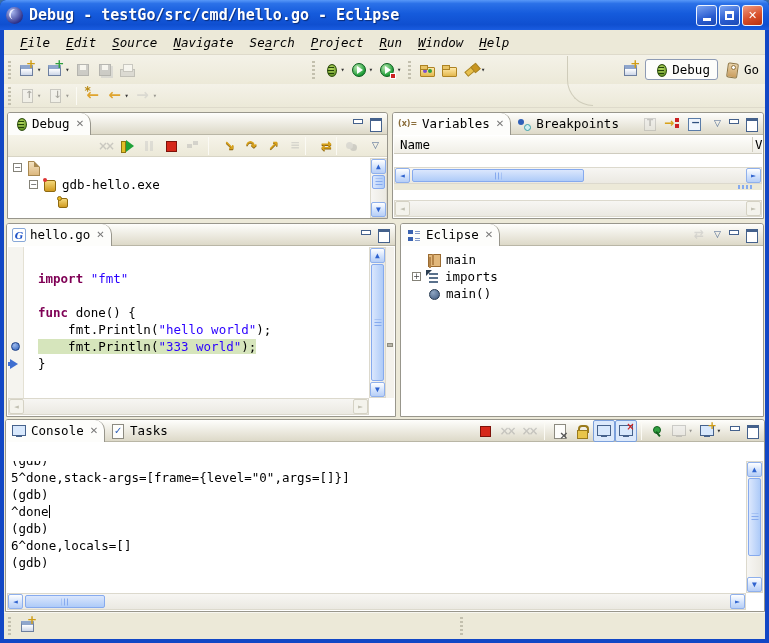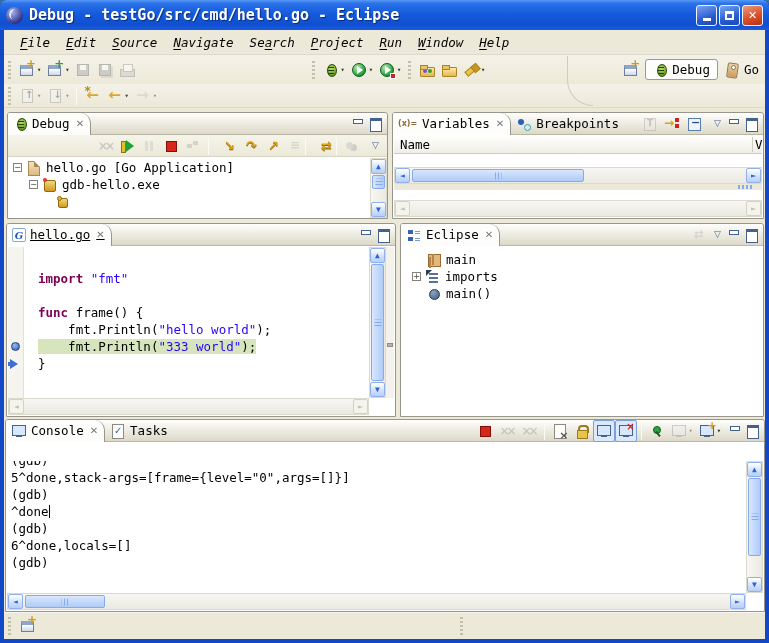--- a/index.html
+++ b/index.html
@@ -343,21 +343,20 @@
           <span class="ic icon-debug-options"></span>
         </span>
         <span class="tbtn">
           <span class="ic icon-view-menu"></span>
         </span>
       </div>
     <div style="position:absolute;left:1px;right:18px;top:45px;bottom:0;overflow:hidden;background:#fff;padding:1px 0 0 4px;">
       <div class="trow">
         <span class="expbox">−</span>
         <span class="ic icon-launch-file"></span>
-        <span>hello.go [Go Application]</span>
       </div>
       <div class="trow" style="padding-left:16px">
         <span class="expbox">−</span>
         <span class="ic icon-process"></span>
         <span>gdb-hello.exe</span>
       </div>
       <div class="trow" style="padding-left:42px">
         <span class="ic icon-thread"></span>
         <span></span>
       </div>
@@ -412,42 +411,42 @@
     <div style="position:absolute;left:1px;right:1px;top:71px;height:6px;background:#ece9d8;">
       <span style="position:absolute;right:8px;top:1px;width:16px;height:4px;background:repeating-linear-gradient(90deg,#86aaee 0 2px,transparent 2px 4px);"></span>
     </div>
     <div style="position:absolute;left:1px;right:1px;top:77px;bottom:18px;background:#fff;"></div>
     <div class="sb h" style="left:1px;right:1px;bottom:1px;height:17px;">
       <span class="sbtn off" style="left:0;top:0;">◄</span>
       <span class="sbtn off" style="right:0;top:0;">►</span>
     </div>
   </div>
 
-  <div class="panel" style="left:6px;top:223px;width:390px;height:194px;text-decoration:underline;">
+  <div class="panel" style="left:6px;top:223px;width:390px;height:194px;">
     <div class="viewbar">
       <span class="vtab active">
         <span class="ic icon-go-file"></span>
         <span>hello.go</span>
         <span class="x">✕</span>
       </span>
       <span class="vtb">
         <span class="pbtn min"></span>
         <span class="pbtn max"></span>
       </span>
     </div>
     <div style="position:absolute;left:1px;right:26px;top:23px;bottom:18px;background:#fff;overflow:hidden;">
       <div class="gutter" id="gutter">
           <span class="mark-bp" style="top: 95px;"></span>
           <span class="mark-ip" style="top: 112px;"></span>
         </div>
       <div id="codelines" style="position:absolute;left:16px;right:0;top:0;bottom:0;padding:6px 0 0 14px;">
           <div class="codeline"></div>
           <div class="codeline"><span class="tok-kw">import</span><span class="tok-pl"> </span><span class="tok-str">"fmt"</span></div>
           <div class="codeline"></div>
-          <div class="codeline"><span class="tok-kw">func</span><span class="tok-pl"> frame() {</span></div>
+          <div class="codeline"><span class="tok-kw">func</span><span class="tok-pl"> done() {</span></div>
           <div class="codeline"><span class="tok-pl">    fmt.Println(</span><span class="tok-str">"hello world"</span><span class="tok-pl">);</span></div>
           <div class="codeline"><span class="hl"><span class="tok-pl">    fmt.Println(</span><span class="tok-str">"333 world"</span><span class="tok-pl">);</span></span></div>
           <div class="codeline"><span class="tok-pl">}</span></div>
         </div>
     </div>
     <div class="sb" style="right:9px;top:23px;bottom:18px;width:17px;">
       <span class="sbtn" style="top:0;left:0;">▲</span>
       <span class="sthumb v" style="left:1px;top:16px;bottom:16px;width:13px;"></span>
       <span class="sbtn" style="bottom:0;left:0;">▼</span>
     </div>

